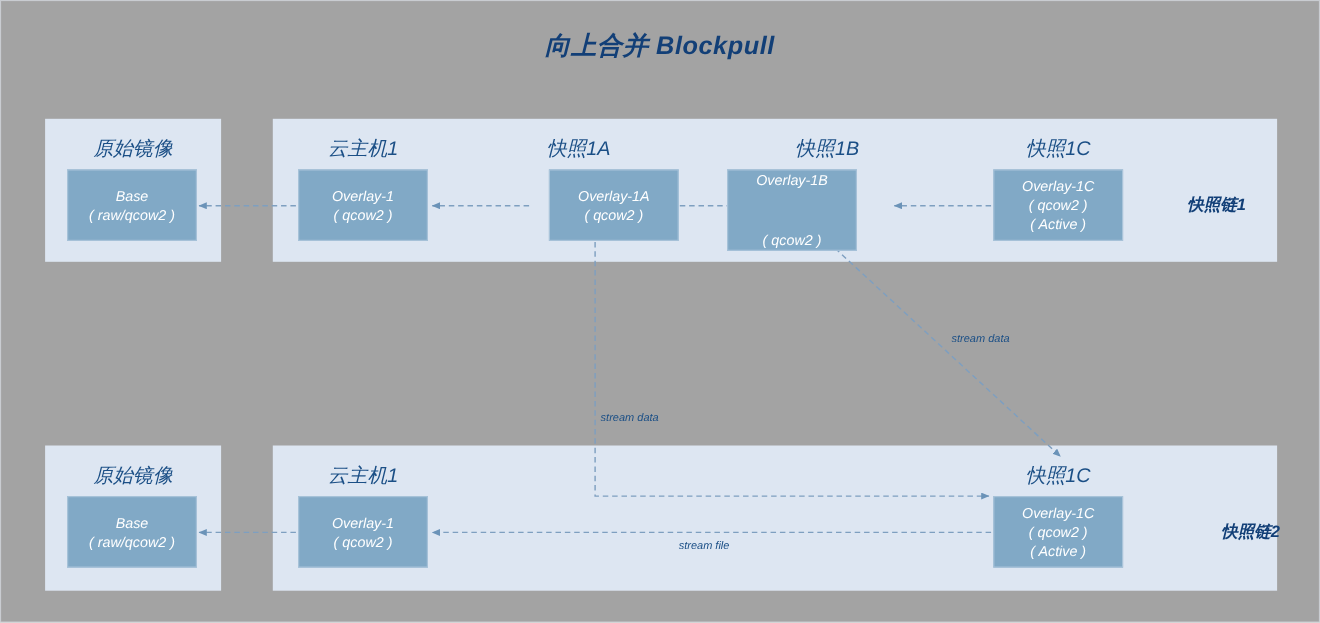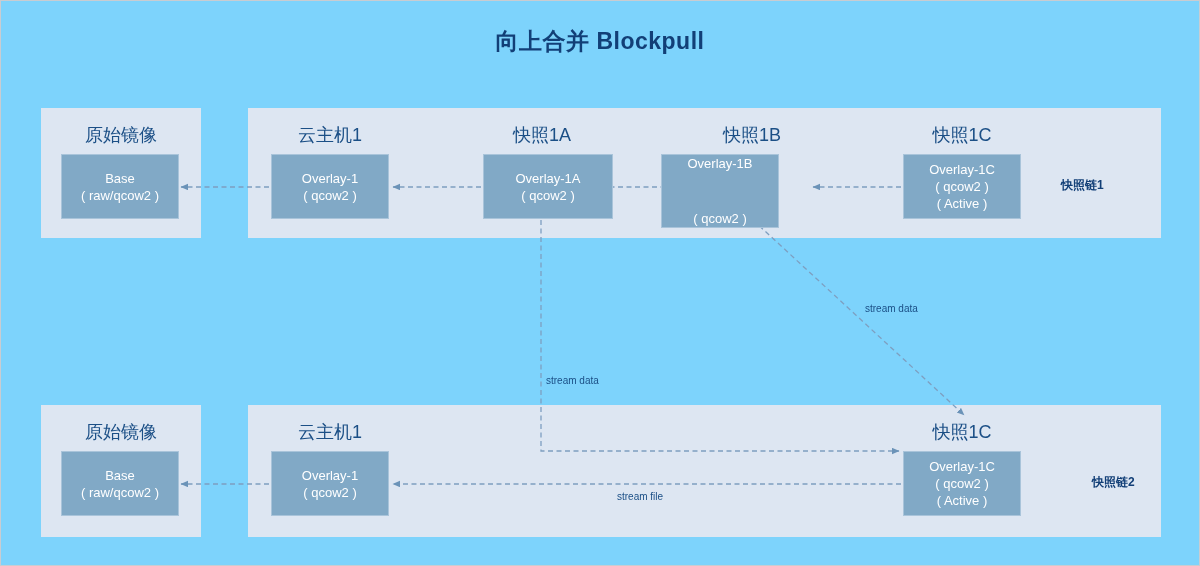--- a/index.html
+++ b/index.html
@@ -6,24 +6,25 @@
     margin: 0; padding: 0;
     background: #ffffff;
   }
   body {
     font-family: "Liberation Sans", "DejaVu Sans", sans-serif;
   }
   #canvas {
     position: relative;
     width: 1200px;
     height: 566px;
-    background: #7dd3fc;
+    background: #a3a3a3;
     box-sizing: border-box;
     border: 1px solid #c9ccd1;
     overflow: hidden;
+    font-style: italic;
   }
   
   .title {
     position: absolute;
     left: 0; right: 0;
     top: 25px;
     text-align: center;
     font-size: 23px;
     font-weight: bold;
     color: #123f77;
@@ -38,24 +39,25 @@
   .caption {
     position: absolute;
     font-size: 18px;
     color: #1b4f86;
     text-align: center;
     white-space: nowrap;
   }
   
   .chain-label {
     position: absolute;
-    font-size: 12px;
+    font-size: 15px;
     font-weight: bold;
     color: #123f77;
     white-space: nowrap;
+    text-align: center;
   }
   
   .node {
     position: absolute;
     background: #81a9c6;
     border: 1px solid #a9c4da;
     color: #ffffff;
     font-size: 13px;
     line-height: 17px;
     display: flex;
@@ -107,33 +109,33 @@
     <path d="M540,219 L540,450 L898,450" fill="none" stroke="#7e9fc0" stroke-width="1.3" stroke-dasharray="5,3.5" marker-end="url(#arr)"></path>
 
     <line x1="752" y1="219" x2="963" y2="414" stroke="#7e9fc0" stroke-width="1.3" stroke-dasharray="5,3.5" marker-end="url(#arr)"></line>
 
     <line x1="268" y1="483" x2="180" y2="483" stroke="#7e9fc0" stroke-width="1.3" stroke-dasharray="5,3.5" marker-end="url(#arr)"></line>
     <line x1="900" y1="483" x2="392" y2="483" stroke="#7e9fc0" stroke-width="1.3" stroke-dasharray="5,3.5" marker-end="url(#arr)"></line>
   </svg>
 
   <div class="caption" style="left:40px; top:122px; width:160px;">原始镜像</div>
   <div class="caption" style="left:270px; top:122px; width:118px;">云主机1</div>
-  <div class="caption" style="left:482px; top:122px; width:118px;">快照1A</div>
+  <div class="caption" style="left:466px; top:122px; width:118px;">快照1A</div>
   <div class="caption" style="left:692px; top:122px; width:118px;">快照1B</div>
   <div class="caption" style="left:902px; top:122px; width:118px;">快照1C</div>
 
   <div class="node" style="left:60px; top:153px; width:118px; height:65px;">
     <span class="line">Base</span>
     <span class="line">( raw/qcow2 )</span>
   </div>
   <div class="node" style="left:270px; top:153px; width:118px; height:65px;">
     <span class="line">Overlay-1</span>
     <span class="line">( qcow2 )</span>
   </div>
-  <div class="node" style="left:482px; top:153px; width:130px; height:65px;">
+  <div class="node" style="left:498px; top:153px; width:118px; height:65px;">
     <span class="line">Overlay-1A</span>
     <span class="line">( qcow2 )</span>
   </div>
   <div class="node" style="left:660px; top:153px; width:118px; height:74px;justify-content:space-between;">
     <span class="line">Overlay-1B</span>
     <span class="line">( qcow2 )</span>
   </div>
   <div class="node" style="left:902px; top:153px; width:118px; height:65px;">
     <span class="line">Overlay-1C</span>
     <span class="line">( qcow2 )</span>

